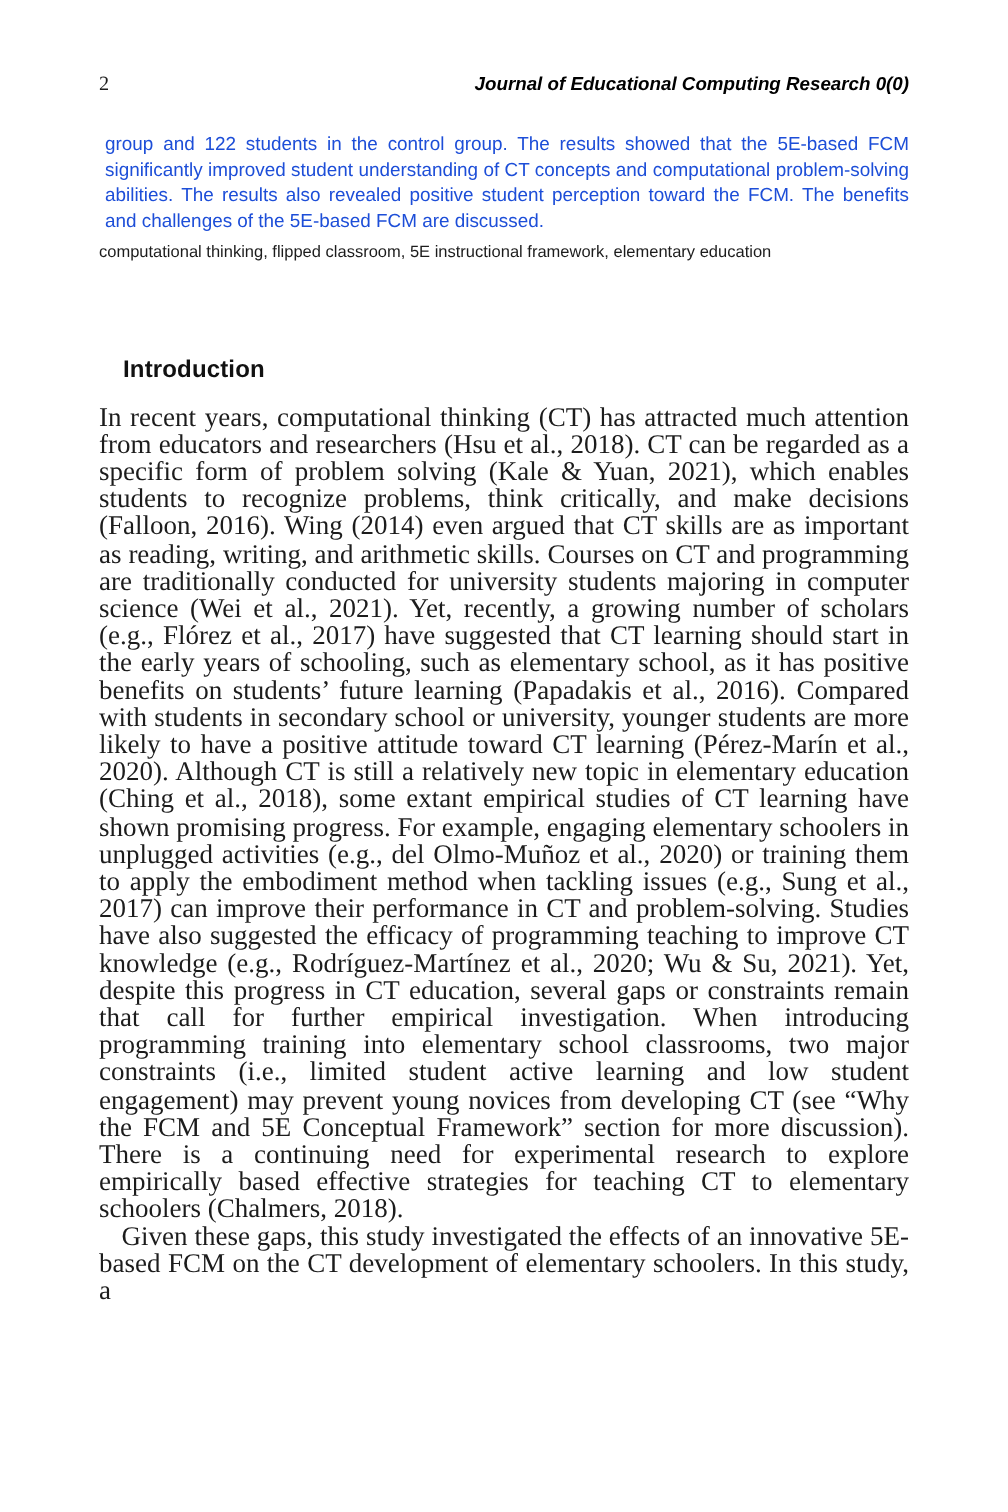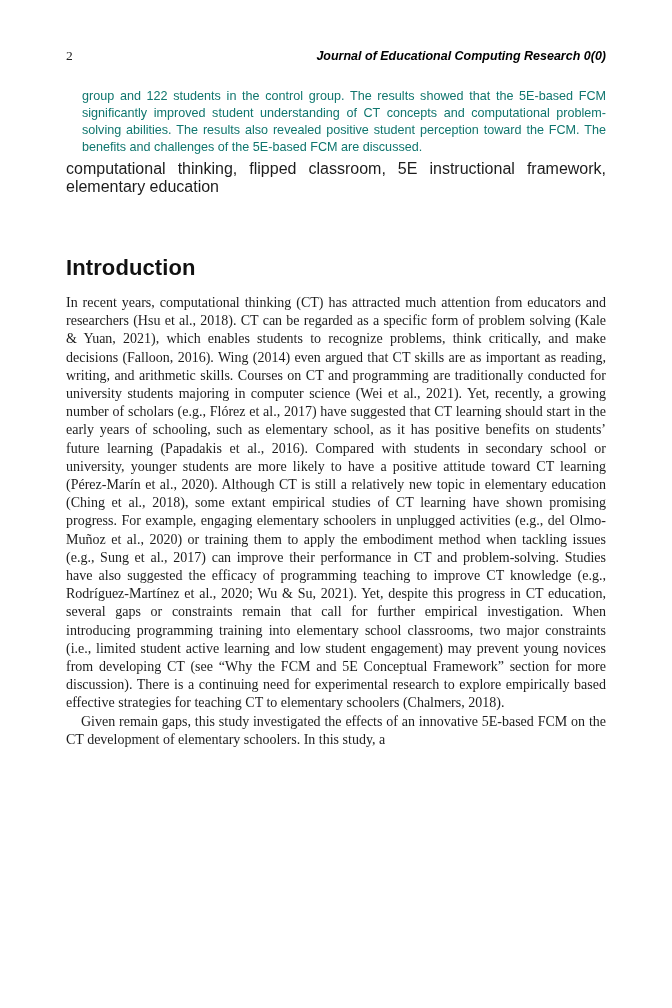--- a/index.html
+++ b/index.html
@@ -32,53 +32,53 @@
     color: #1c1c1c;
   }
   .journal-title {
     font-family: "Liberation Sans", sans-serif;
     font-style: italic;
     font-weight: 600;
     font-size: 12.5px;
     color: #000000;
   }
   .abstract-text {
-    margin: 24px 0 0 16px;
+    margin: 24px 0 0 4px;
     font-family: "Liberation Sans", sans-serif;
     font-size: 12.6px;
     line-height: 17px;
     text-align: justify;
-    color: #0f766e;
+    color: #1d4ed8;
   }
   .keywords-heading {
     margin: 30px 0 0 0;
     font-family: "Liberation Sans", sans-serif;
     font-size: 13.5px;
     font-weight: bold;
     color: #111111;
   }
   .keywords-text {
     margin: 4px 0 0 0;
     font-family: "Liberation Sans", sans-serif;
-    font-size: 16px;
+    font-size: 11px;
     line-height: 17.5px;
     text-align: justify;
     color: #1c1c1c;
   }
   .section-heading {
-    margin: 60px 0 0 0;
+    margin: 60px 0 0 16px;
     font-family: "Liberation Sans", sans-serif;
-    font-size: 22px;
+    font-size: 16px;
     font-weight: bold;
     letter-spacing: 0.1px;
     color: #111111;
   }
   .body-para {
     font-family: "Liberation Serif", serif;
-    font-size: 14px;
+    font-size: 18px;
     line-height: 18.2px;
     text-align: justify;
     color: #1c1c1c;
   }
   .body-para.first {
     margin: 13px 0 0 0;
   }
   .body-para.indented {
     margin: 0;
     text-indent: 15px;
@@ -96,15 +96,15 @@
 
   <p class="abstract-text">group and 122 students in the control group. The results showed that the 5E-based FCM significantly improved student understanding of CT concepts and computational problem-solving abilities. The results also revealed positive student perception toward the FCM. The benefits and challenges of the 5E-based FCM are discussed.</p>
 
 
   <p class="keywords-text">computational thinking, flipped classroom, 5E instructional framework, elementary education</p>
 
   <h1 class="section-heading">Introduction</h1>
 
   <p class="body-para first">In recent years, computational thinking (CT) has attracted much attention from educators and researchers (Hsu et al., 2018). CT can be regarded as a specific form of problem solving (Kale &amp; Yuan, 2021), which enables students to recognize problems, think critically, and make decisions (Falloon, 2016). Wing (2014) even argued that CT skills are as important as reading, writing, and arithmetic skills. Courses on CT and programming are traditionally conducted for university students majoring in computer science (Wei et al., 2021). Yet, recently, a growing number of scholars (e.g., Flórez et al., 2017) have suggested that CT learning should start in the early years of schooling, such as elementary school, as it has positive benefits on students’ future learning (Papadakis et al., 2016). Compared with students in secondary school or university, younger students are more likely to have a positive attitude toward CT learning (Pérez-Marín et al., 2020). Although CT is still a relatively new topic in elementary education (Ching et al., 2018), some extant empirical studies of CT learning have shown promising progress. For example, engaging elementary schoolers in unplugged activities (e.g., del Olmo-Muñoz et al., 2020) or training them to apply the embodiment method when tackling issues (e.g., Sung et al., 2017) can improve their performance in CT and problem-solving. Studies have also suggested the efficacy of programming teaching to improve CT knowledge (e.g., Rodríguez-Martínez et al., 2020; Wu &amp; Su, 2021). Yet, despite this progress in CT education, several gaps or constraints remain that call for further empirical investigation. When introducing programming training into elementary school classrooms, two major constraints (i.e., limited student active learning and low student engagement) may prevent young novices from developing CT (see “Why the FCM and 5E Conceptual Framework” section for more discussion). There is a continuing need for experimental research to explore empirically based effective strategies for teaching CT to elementary schoolers (Chalmers, 2018).</p>
 
-  <p class="body-para indented">Given remain gaps, this study investigated the effects of an innovative 5E-based FCM on the CT development of elementary schoolers. In this study, a</p>
+  <p class="body-para indented">Given these gaps, this study investigated the effects of an innovative 5E-based FCM on the CT development of elementary schoolers. In this study, a</p>
 
 </div>
 
 </body></html>

